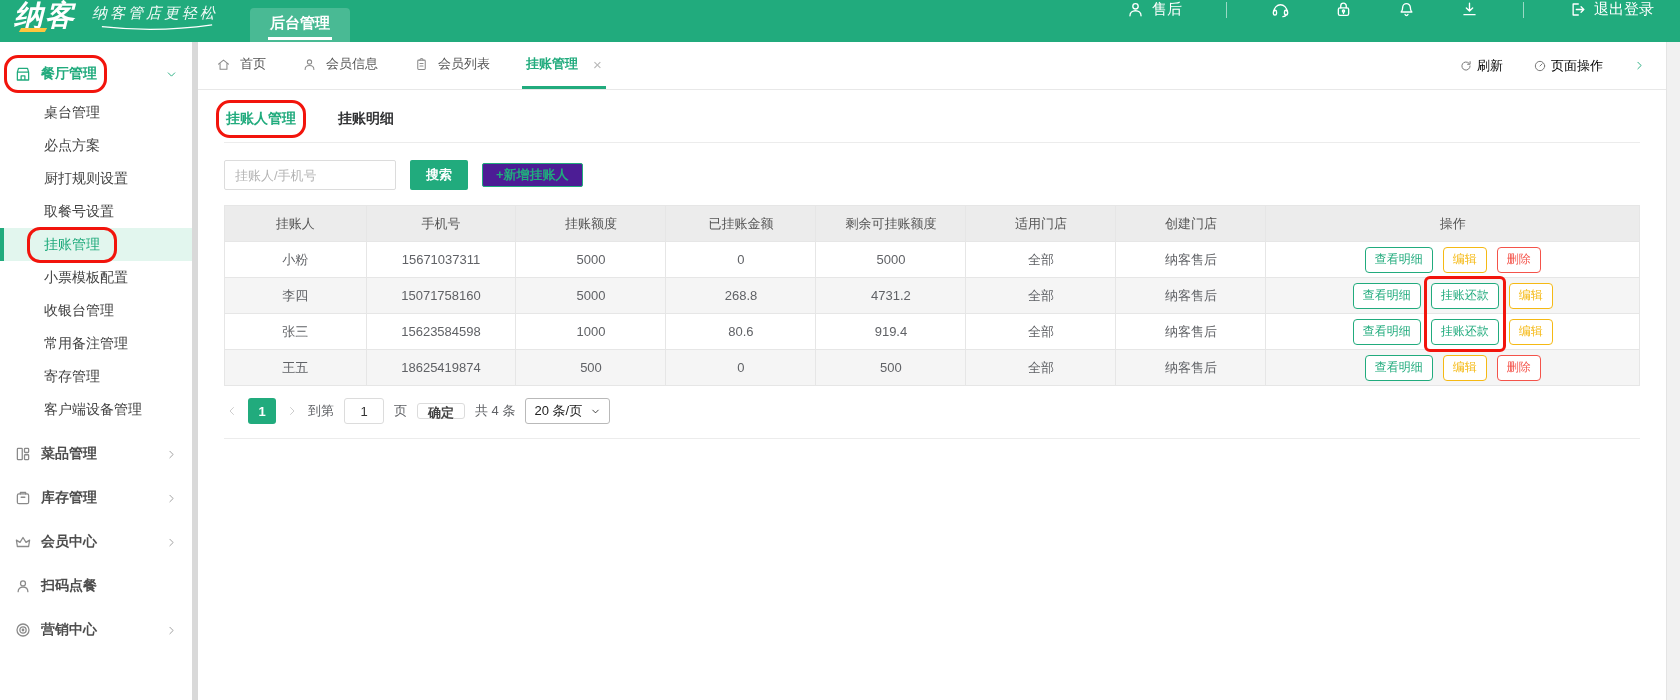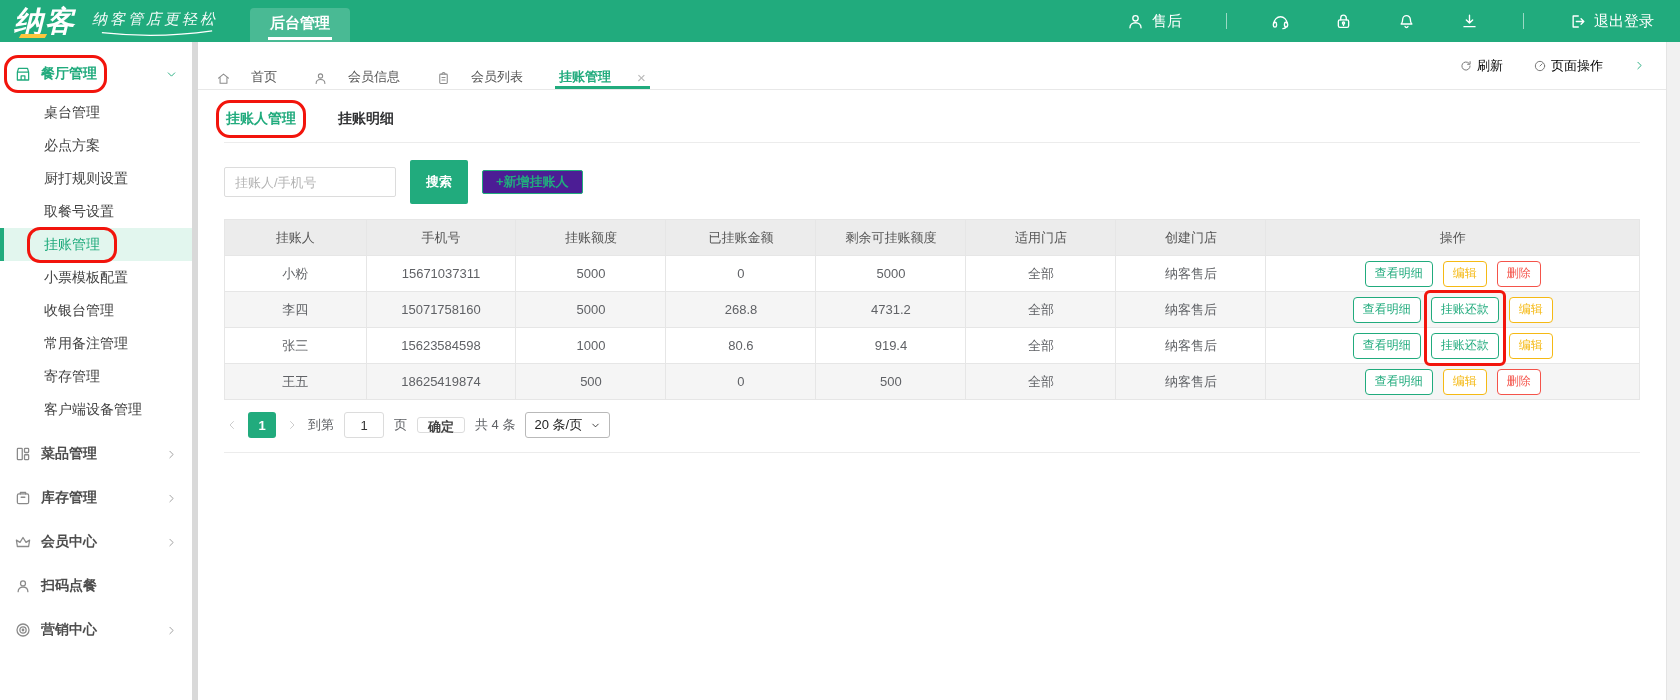--- a/index.html
+++ b/index.html
@@ -7,21 +7,21 @@
     --warning:#f5b914; --danger:#f4534a; --annotation:#f2140c;
     --line:#e8e8e8; --txt:#606266;
   }
   *{box-sizing:border-box;margin:0;padding:0;font-family:"Liberation Sans","DejaVu Sans",sans-serif;}
   html,body{width:1680px;height:700px;overflow:hidden;background:#fff;}
   svg{display:block}
   .ic{display:inline-flex;align-items:center;justify-content:center}
   .ic svg{width:100%;height:100%;fill:none;stroke:currentColor;stroke-width:1.7;stroke-linecap:round;stroke-linejoin:round}
 
   
-  .topbar{height:42px;background:var(--primary);display:flex;align-items:center;color:#fff;position:relative;z-index:5}
+  .topbar{height:42px;background:var(--primary);display:flex;align-items:flex-start;color:#fff;position:relative;z-index:5}
   .brand{display:flex;align-items:center;padding-left:14px}
   .logo-main{font-size:29px;font-weight:bold;font-style:italic;letter-spacing:2px;position:relative;line-height:1}
   .logo-main::after{content:"";position:absolute;left:6px;bottom:-2px;width:26px;height:4px;background:#ffc53d;transform:skewX(-30deg)}
   .tagline-wrap{display:flex;flex-direction:column;margin-left:16px;margin-top:4px}
   .tagline{font-size:15px;font-style:italic;letter-spacing:3px;opacity:.95}
   .tagline-swoosh{width:130px;height:7px;margin-top:1px}
   .topnav-tab{align-self:flex-end;margin-left:28px;height:34px;padding:0 18px;background:rgba(255,255,255,.18);border-radius:4px 4px 0 0;display:flex;align-items:center;font-size:15px;font-weight:bold}
   .topnav-tab .u{border-bottom:3px solid #fff;padding:3px 2px 4px}
   .top-right{margin-left:auto;display:flex;align-items:center;gap:44px;padding-right:26px;font-size:15px}
   .top-item{display:flex;align-items:center;gap:7px;cursor:pointer}
@@ -45,38 +45,38 @@
   .grp-inner{display:inline-flex;align-items:center}
   .red-outline{outline:3px solid var(--annotation);outline-offset:7px;border-radius:4px}
   .side-children{padding-bottom:6px}
   .side-item{height:33px;display:flex;align-items:center;padding-left:44px;font-size:14px;font-weight:normal;color:#424242;cursor:pointer;position:relative}
   .side-item.active{background:var(--active-bg);color:var(--primary)}
   .side-item.active::before{content:"";position:absolute;left:0;top:0;bottom:0;width:4px;background:var(--primary)}
   .red-outline-label{outline:3px solid var(--annotation);outline-offset:6px;border-radius:4px;padding:0 8px;margin-left:-8px}
 
   
   .tabbar{height:48px;border-bottom:1px solid var(--line);display:flex;align-items:stretch;padding:0 20px 0 14px;flex:none}
-  .tab{display:flex;align-items:flex-end;gap:20px;padding:0 4px;margin-right:28px;font-size:13px;color:#555;cursor:pointer;border-bottom:3px solid transparent}
+  .tab{display:flex;align-items:center;gap:9px;padding:12px 4px;margin-right:28px;font-size:13px;color:#555;cursor:pointer;border-bottom:3px solid transparent}
   .tab .ticon{width:15px;height:15px;color:#8c8c8c}
   .tab.active{color:var(--primary);border-bottom-color:var(--primary);font-weight:bold}
   .tab .close{color:#b9b9b9;font-size:15px;margin-left:6px;font-weight:normal}
   .tab-right{margin-left:auto;display:flex;align-items:center;gap:30px;font-size:13px;color:#000000}
   .tr-item{display:flex;align-items:center;gap:4px;cursor:pointer}
   .tr-item .ticon{width:14px;height:14px;color:#777}
   .chev-green{width:13px;height:13px;color:var(--primary)}
 
   
   .page{padding:0 26px;flex:1;min-width:0}
   .subtabs{display:flex;gap:42px;padding:20px 2px 14px;border-bottom:1px solid #ececec}
   .subtab{font-size:14px;font-weight:bold;color:#303133;cursor:pointer}
   .subtab.active{color:var(--primary)}
   .search-row{display:flex;align-items:center;gap:14px;margin:17px 0 15px}
   .search-input{width:172px;height:30px;border:1px solid #dcdcdc;border-radius:2px;padding:0 10px;font-size:13px;color:#333;outline:none}
   .search-input::placeholder{color:#b4b4b4}
-  .btn-search{height:44px;padding:0 16px;background:var(--primary);color:#fff;border:none;border-radius:2px;font-size:13px;font-weight:bold;cursor:pointer}
+  .btn-search{height:30px;padding:0 16px;background:var(--primary);color:#fff;border:none;border-radius:2px;font-size:13px;font-weight:bold;cursor:pointer}
   .btn-add{height:24px;padding:0 13px;background:#4c1d95;color:var(--primary);border:1px solid var(--primary);border-radius:2px;font-size:13px;font-weight:bold;cursor:pointer}
 
   
   .table-wrap{position:relative}
   table{width:100%;border-collapse:collapse;table-layout:fixed;font-size:13px;color:var(--txt)}
   th{background:#ececec;font-weight:normal;color:#555}
   th,td{height:36px;text-align:center;border:1px solid #e6e6e6;padding:0 16px}
   tbody tr:nth-child(even) td{background:#f5f5f5}
   .btn{height:26px;padding:0 9px;border-radius:4px;background:#fff;font-size:12px;cursor:pointer;margin:0 5px}
   .btn-green{border:1px solid var(--primary);color:var(--primary)}

